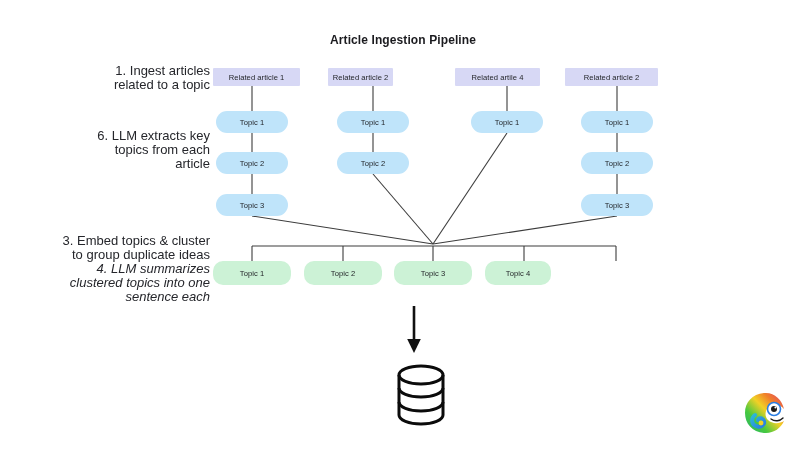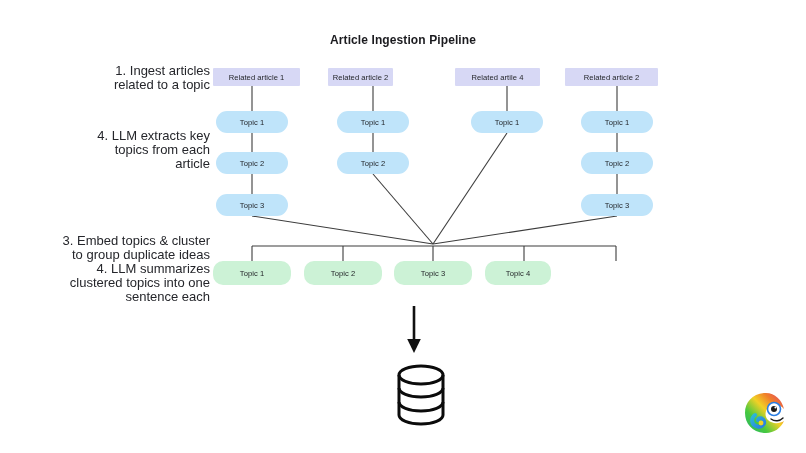--- a/index.html
+++ b/index.html
@@ -157,25 +157,25 @@
     <path d="M14 27 C10 30 10 36 15 38 C19 40 24 37 23 33 C22 30 18 29 17 32" fill="none" stroke="url(#tailGrad)" stroke-width="4" stroke-linecap="round"></path>
     <circle cx="33" cy="21" r="6.5" fill="#ffffff" stroke="#2a7de2" stroke-width="1.6"></circle>
     <circle cx="33" cy="21" r="3" fill="#1b1b1b"></circle>
     <circle cx="34.4" cy="19.6" r="1" fill="#ffffff"></circle>
     <path d="M30 31 C34 34 39 33 42 30" fill="none" stroke="#1b1b1b" stroke-width="1.4" stroke-linecap="round"></path>
     <circle cx="20" cy="35" r="2.4" fill="#f2d025"></circle>
   </svg>
 
   <div class="step-label" style="left:104px; top:64px; width:106px;">1. Ingest articles
 related to a topic</div>
-  <div class="step-label" style="left:84px; top:129px; width:126px;">4. LLM extracts key
+  <div class="step-label" style="left:84px; top:129px; width:126px;">6. LLM extracts key
 topics from each article</div>
   <div class="step-label" style="left:60px; top:234px; width:150px;">3. Embed topics &amp; cluster
 to group duplicate ideas</div>
-  <div class="step-label" style="left:60px; top:262px; width:150px;">4. LLM summarizes
+  <div class="step-label" style="left:60px; top:262px; width:150px;font-style:italic;">4. LLM summarizes
 clustered topics into one
 sentence each</div>
 
   <div class="node article" style="left:213px; top:68px; width:87px;">Related article 1</div>
   <div class="node article" style="left:328px; top:68px; width:65px;">Related article 2</div>
   <div class="node article" style="left:455px; top:68px; width:85px;">Related artile 4</div>
   <div class="node article" style="left:565px; top:68px; width:93px;">Related article 2</div>
 
   <div class="node topic" style="left:216px; top:111px; width:72px;">Topic 1</div>
   <div class="node topic" style="left:216px; top:152px; width:72px;">Topic 2</div>

